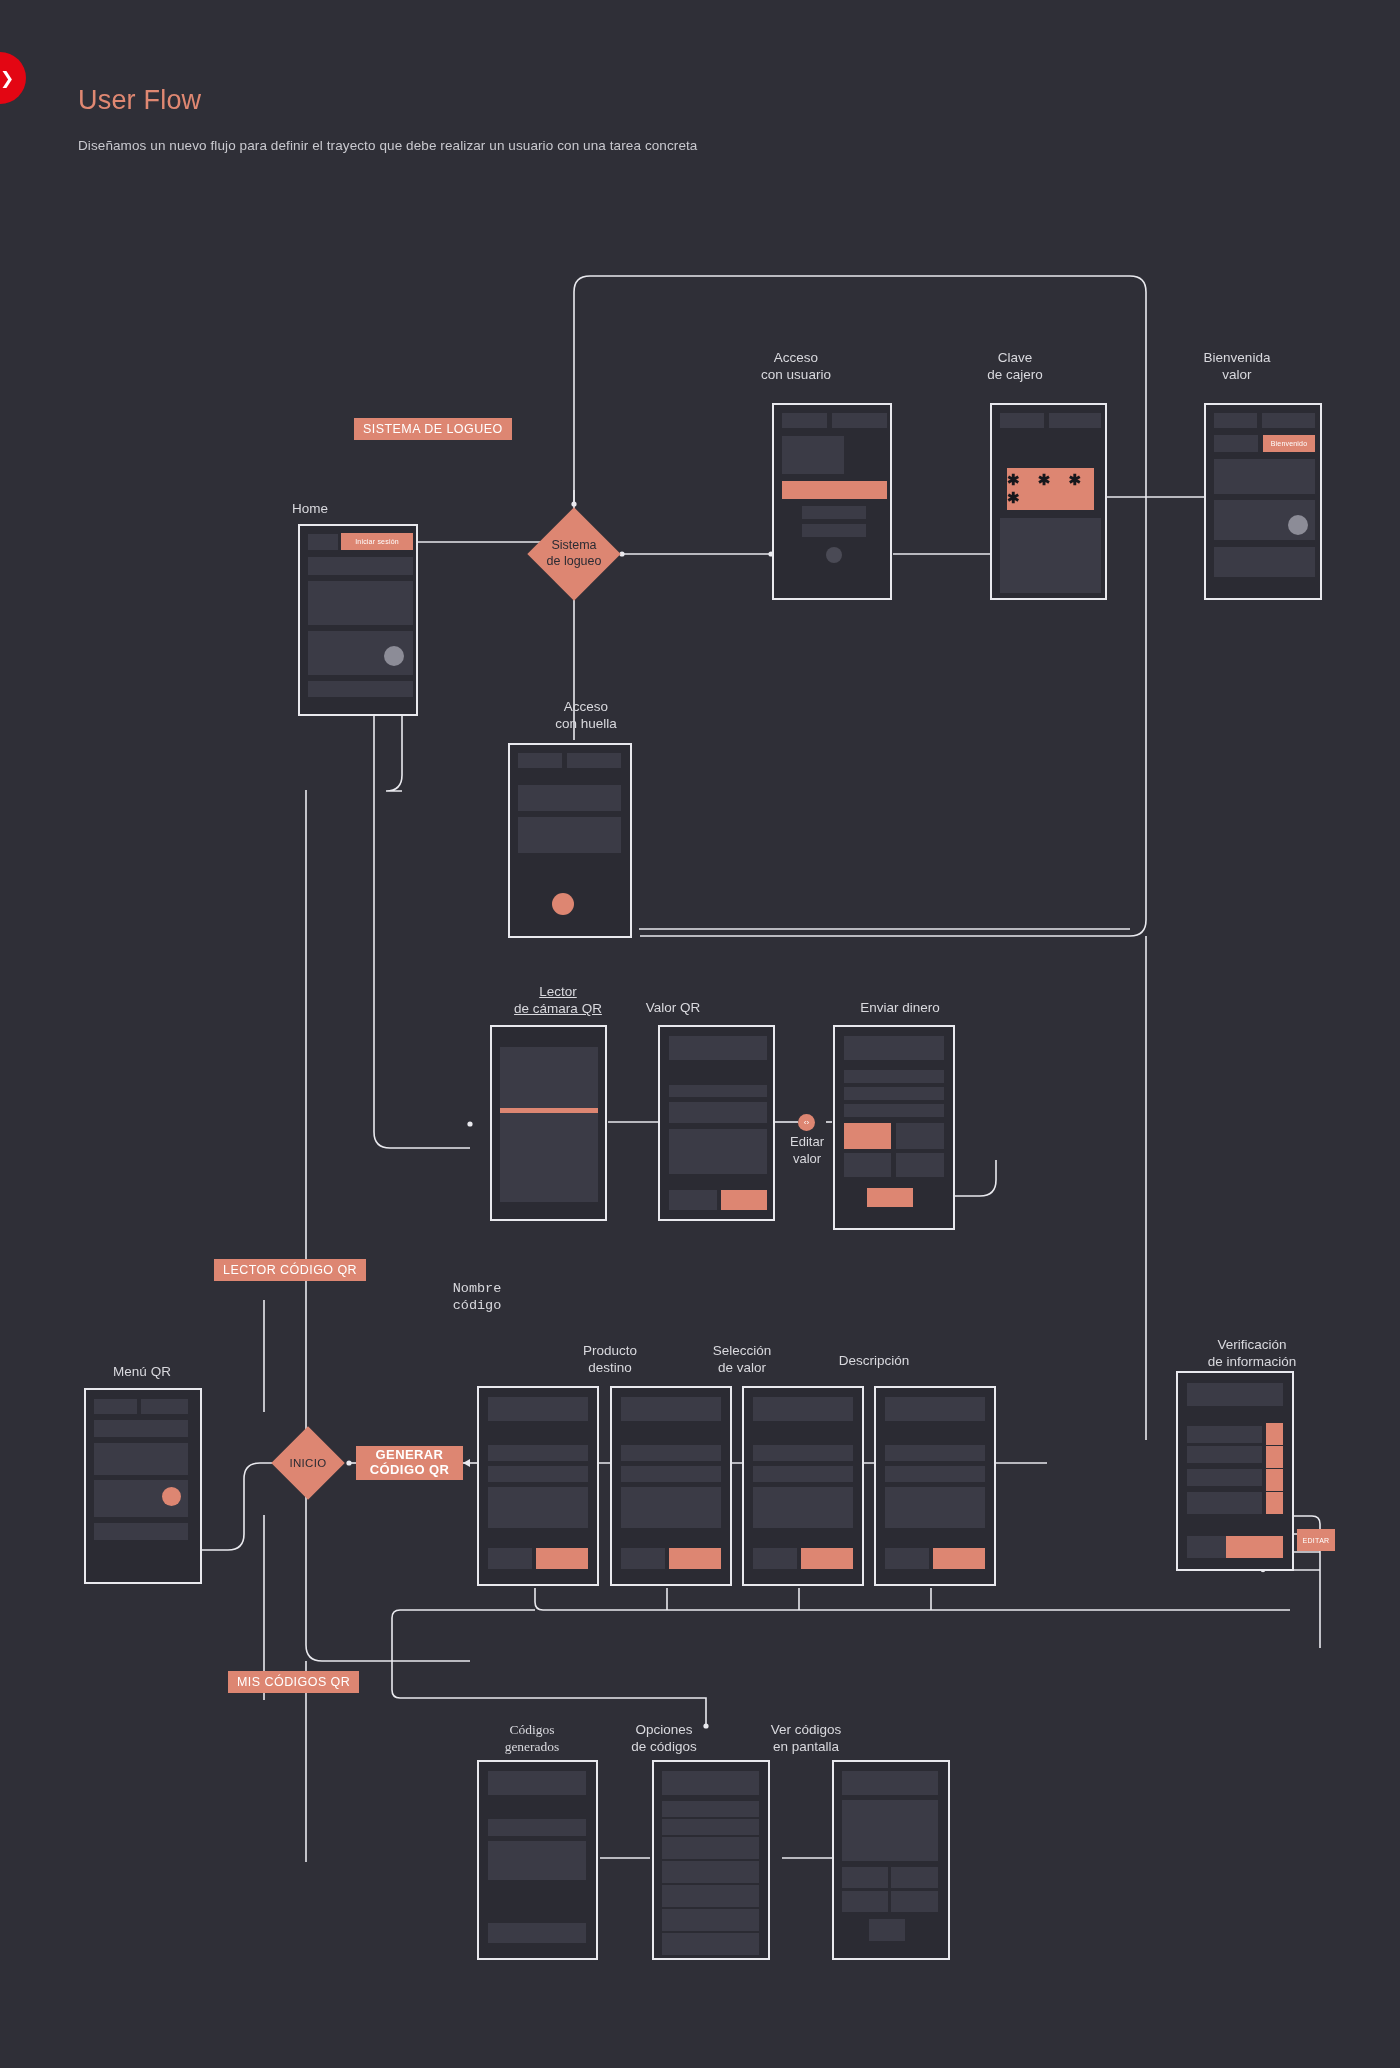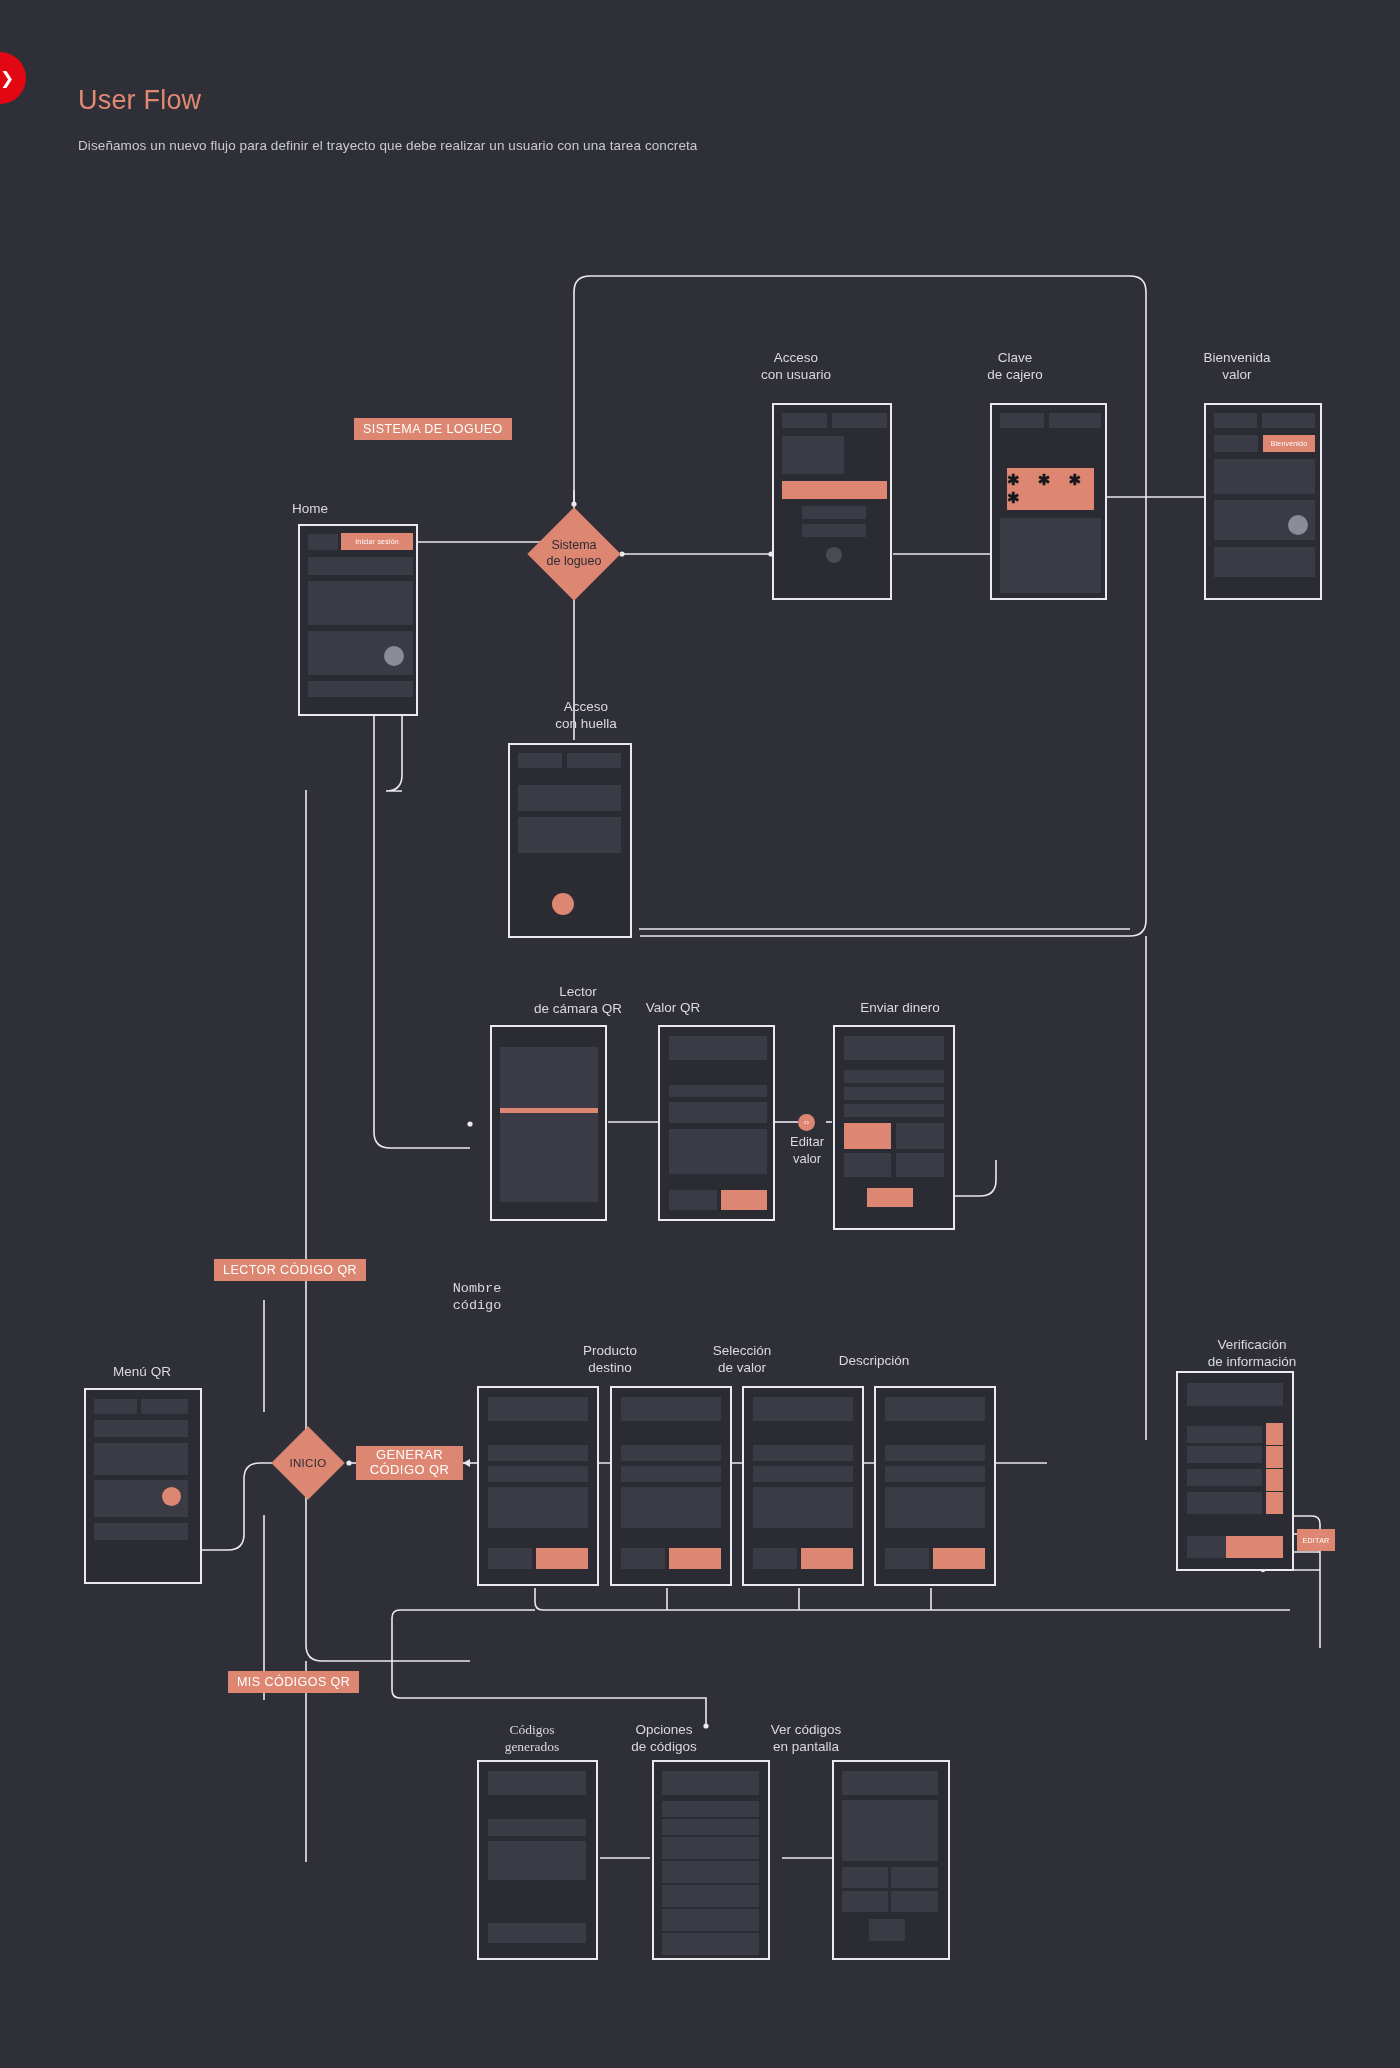--- a/index.html
+++ b/index.html
@@ -62,21 +62,21 @@
 
   
   .chip {
     position:absolute; background:#dd8672; color:#fff;
     font-size:12.5px; letter-spacing:.45px; font-weight:400;
     display:flex; align-items:center; justify-content:center;
     padding:0 9px; height:22px;
   }
   .chip.two {
     height:34px; line-height:1.15; text-align:center; flex-direction:column;
-    justify-content:center; font-size:13px; letter-spacing:.4px;
+    justify-content:center; font-size:13px; letter-spacing:.4px;font-weight:bold;
   }
 
   
   .diamond {
     position:absolute; background:#dd8672;
     transform:rotate(45deg);
   }
   .diamond-lbl {
     position:absolute; text-align:center; color:#2b2b33;
     font-size:12.5px; line-height:1.25; display:flex;
@@ -270,21 +270,21 @@
     <div>con huella</div>
   </div>
   <div class="phone" style="left:508px; top:743px; width:124px; height:195px;">
     <div class="scr" style="left:8px; top:8px; width:44px; height:15px;"></div>
     <div class="scr" style="left:57px; top:8px; width:54px; height:15px;"></div>
     <div class="scr" style="left:8px; top:40px; width:103px; height:26px;"></div>
     <div class="scr" style="left:8px; top:72px; width:103px; height:36px;"></div>
     <div class="circle" style="left:42px; top:148px; width:22px; height:22px; background:#dd8672;"></div>
   </div>
 
-  <div class="caption" style="left:488px; top:983px; width:180px;">
+  <div class="caption" style="left:468px; top:983px; width:180px;text-decoration:underline;">
     <div>Lector</div>
     <div>de cámara QR</div>
   </div>
   <div class="phone" style="left:490px; top:1025px; width:117px; height:196px;">
     <div class="scr" style="left:8px; top:20px; width:98px; height:155px;"></div>
     <div class="accent" style="left:8px; top:81px; width:98px; height:5px;"></div>
   </div>
 
   <div class="caption" style="left:603px; top:999px; width:140px;">
     <div>Valor QR</div>

